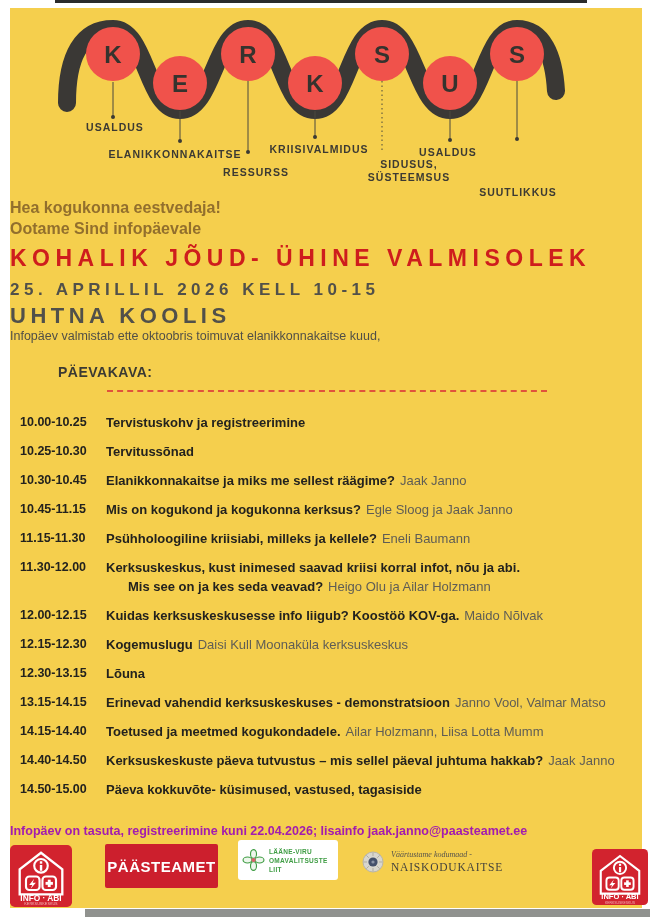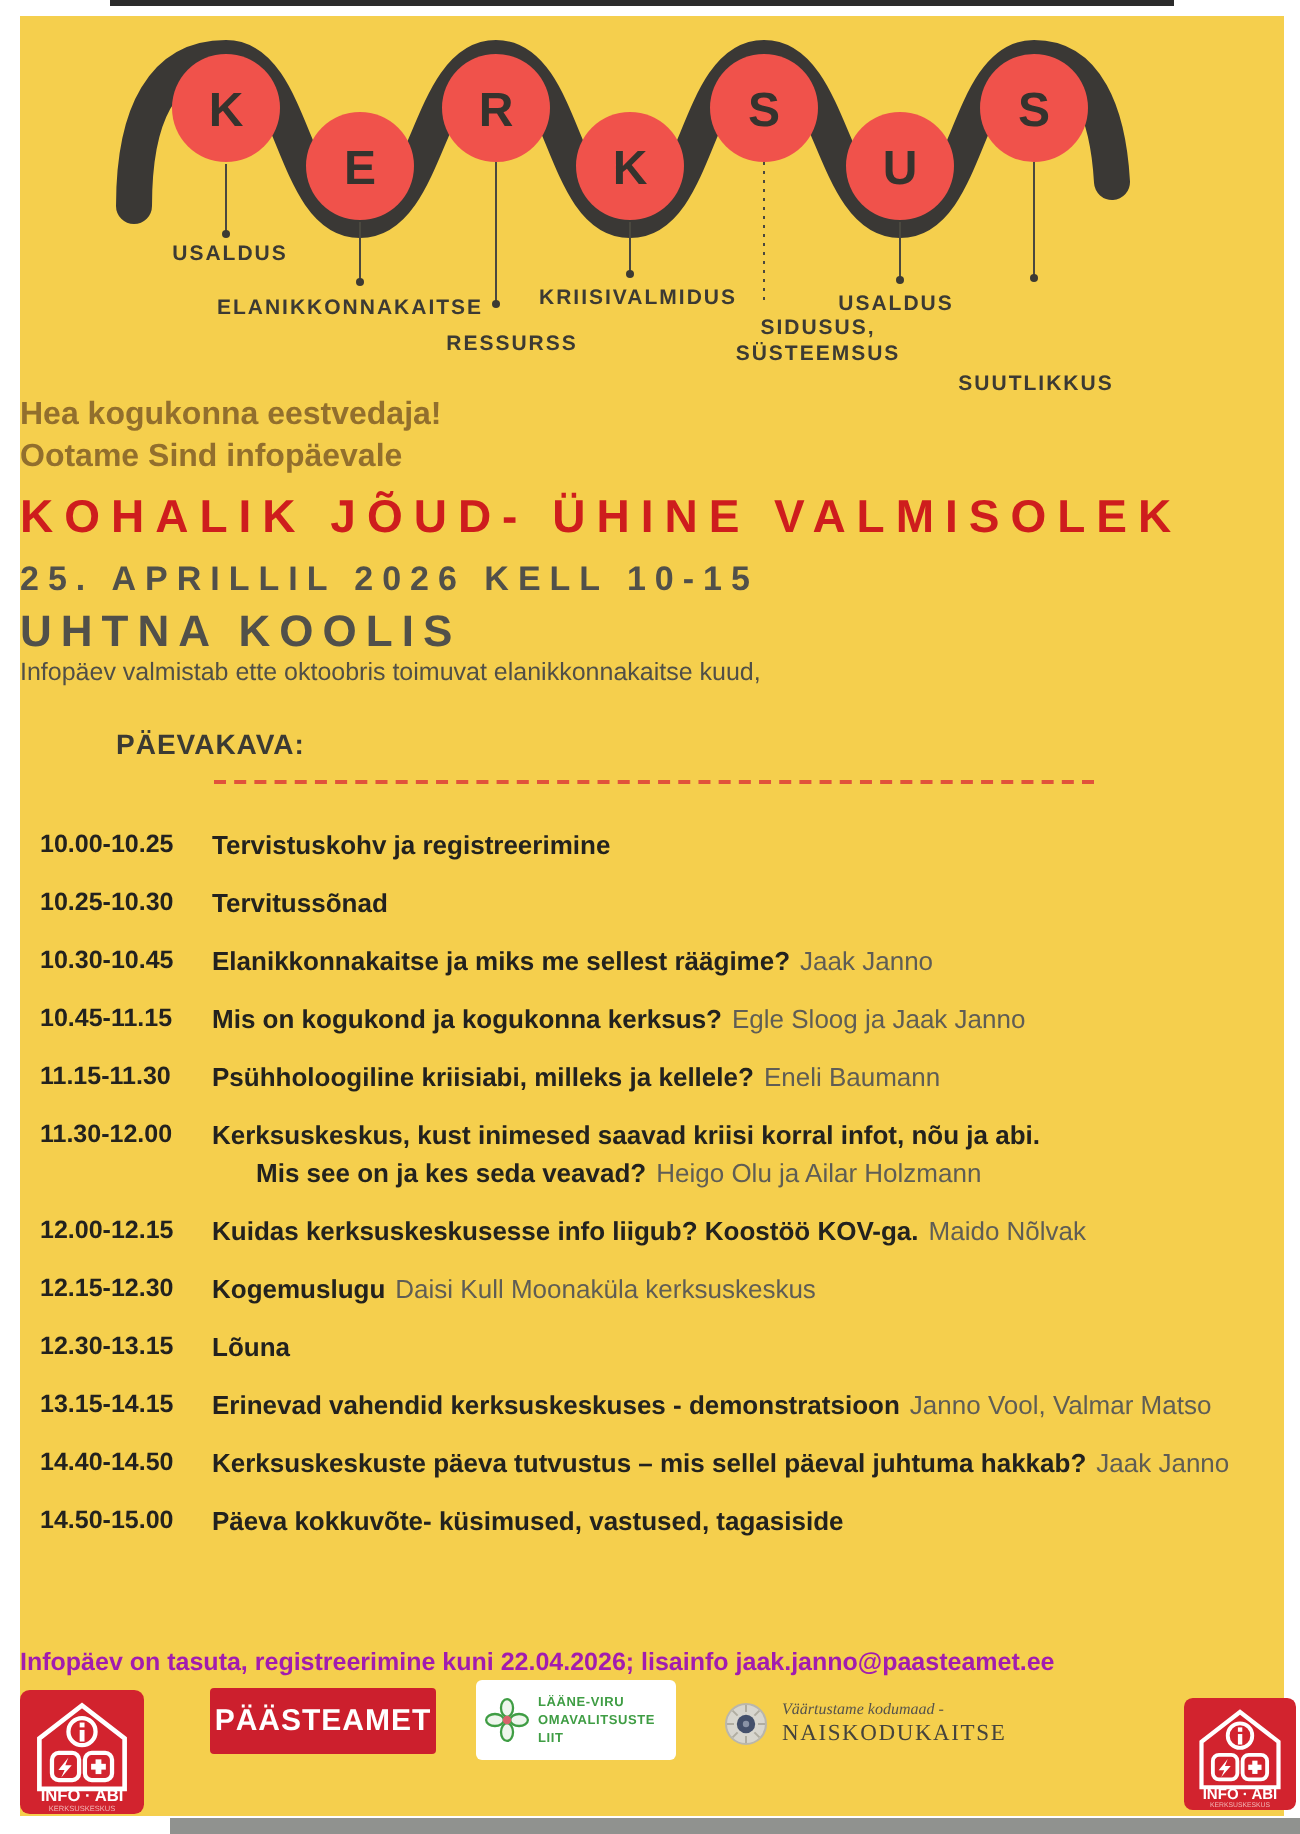--- a/index.html
+++ b/index.html
@@ -33,21 +33,21 @@
   .desc .b{font-weight:bold;}
   .desc .n{font-weight:normal;color:#5f5d55;margin-left:5px;}
   .line2{margin-left:22px;}
 
   .footer-note{top:816px;font-size:12.5px;font-weight:bold;color:#a21caf;}
 
   .logos{position:absolute;left:0;right:0;bottom:0;height:70px;}
   .logo-infoabi-left{position:absolute;left:0;bottom:1px;width:62px;height:62px;}
   .logo-infoabi-right{position:absolute;right:-6px;bottom:1px;width:56px;height:60px;}
   .logo-paasteamet{
-    position:absolute;left:95px;top:6px;width:113px;height:33px;background:#cc1f2d;border-radius:2px;
+    position:absolute;left:95px;top:6px;width:113px;height:44px;background:#cc1f2d;border-radius:2px;
     display:flex;align-items:center;justify-content:center;
     color:#ffffff;font-size:15px;font-weight:bold;letter-spacing:0.5px;
   }
   .logo-laaneviru{
     position:absolute;left:228px;top:2px;width:100px;height:40px;background:#ffffff;border-radius:3px;
     display:flex;align-items:center;gap:4px;padding:0 4px;box-sizing:border-box;
   }
   .laaneviru-text{font-size:6.5px;font-weight:bold;line-height:9px;color:#3f9d44;letter-spacing:0.3px;}
   .logo-naiskodukaitse{
     position:absolute;left:352px;top:4px;width:150px;height:40px;
@@ -206,20 +206,27 @@
         </div>
 
         <div class="row">
           <div class="time">13.15-14.15</div>
           <div class="desc">
             <span class="b">Erinevad vahendid kerksuskeskuses - demonstratsioon</span><span class="n">Janno Vool, Valmar Matso</span>
             
           </div>
         </div>
 
+        <div class="row">
+          <div class="time">14.15-14.40</div>
+          <div class="desc">
+            <span class="b">Toetused ja meetmed kogukondadele.</span><span class="n">Ailar Holzmann, Liisa Lotta Mumm</span>
+            
+          </div>
+        </div>
 
         <div class="row">
           <div class="time">14.40-14.50</div>
           <div class="desc">
             <span class="b">Kerksuskeskuste päeva tutvustus – mis sellel päeval juhtuma hakkab?</span><span class="n">Jaak Janno</span>
             
           </div>
         </div>
 
         <div class="row">

